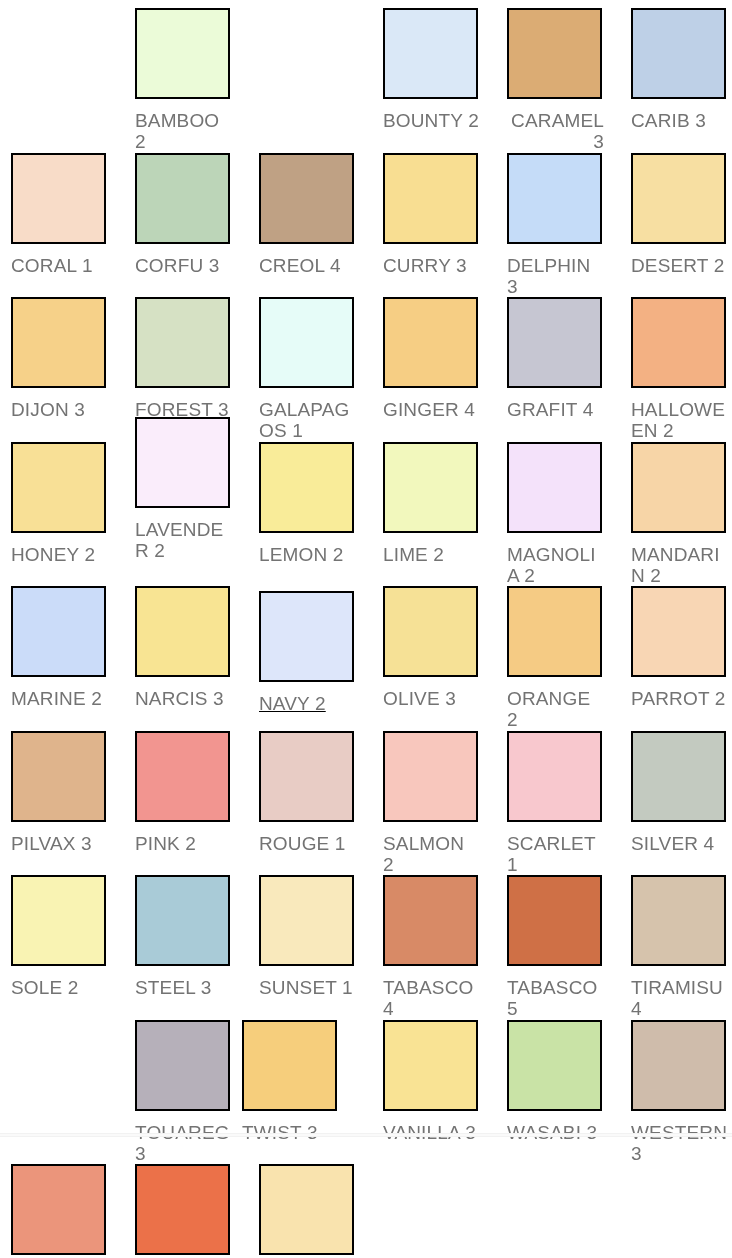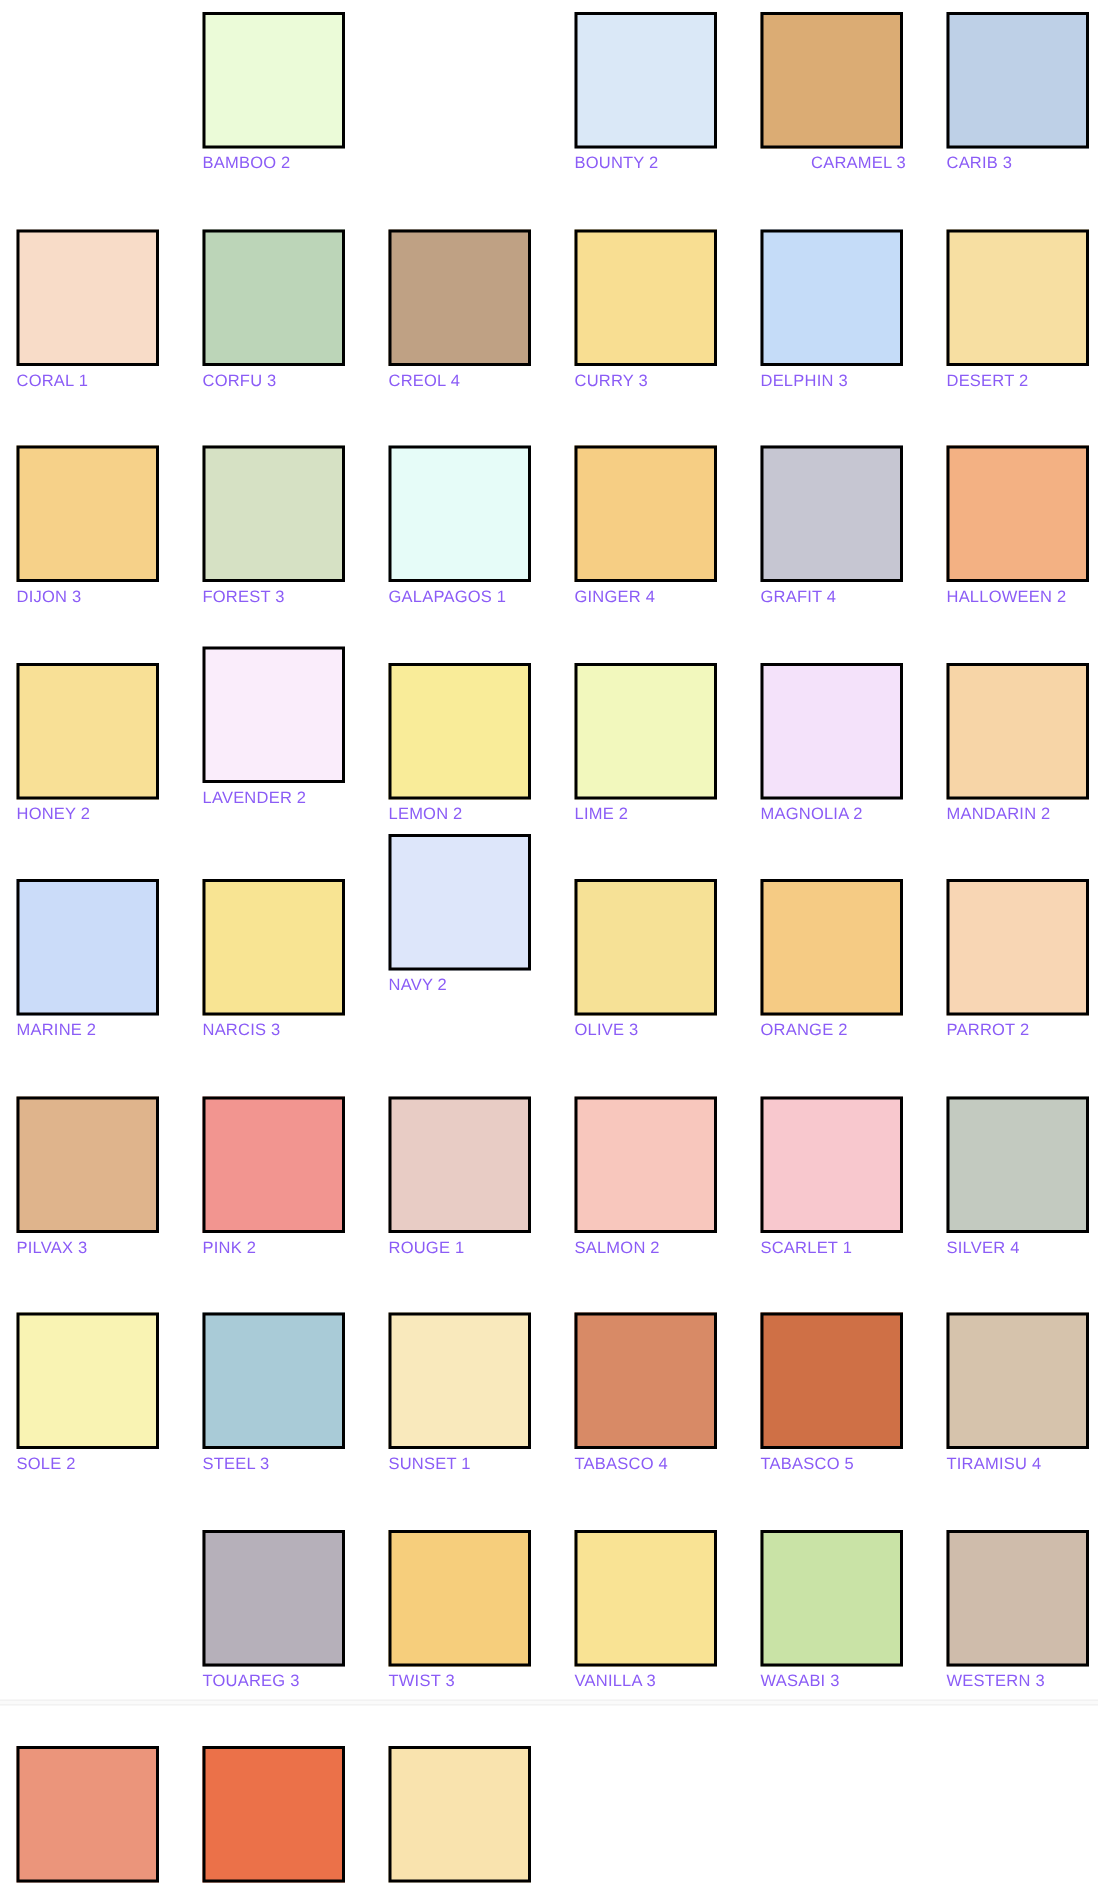--- a/index.html
+++ b/index.html
@@ -28,25 +28,25 @@
   }
   .swatch-chip {
     width: 95px;
     height: 91px;
     border: 2px solid #000000;
     box-sizing: border-box;
   }
   .swatch-label {
     display: block;
     width: 97px;
-    margin-top: 0;
-    font-size: 11px;
+    margin-top: 11px;
+    font-size: 19px;
     line-height: 21px;
     letter-spacing: 0.15px;
-    color: #8b5cf6;
+    color: #737373;
     text-transform: uppercase;
     white-space: normal;
     word-break: break-word;
   }
   .page-break {
     position: absolute;
     left: 0;
     width: 732px;
     height: 4px;
     background: #fafafa;
@@ -120,21 +120,21 @@
       <span class="swatch-label">GRAFIT 4</span>
     </div>
     <div class="swatch-cell" style="left: 631px; top: 297px;">
       <div class="swatch-chip" style="background-color: rgb(243, 177, 131);"></div>
       <span class="swatch-label">HALLOWEEN 2</span>
     </div>
     <div class="swatch-cell" style="left: 11px; top: 441.5px;">
       <div class="swatch-chip" style="background-color: rgb(248, 224, 150);"></div>
       <span class="swatch-label">HONEY 2</span>
     </div>
-    <div class="swatch-cell" style="left: 135px; top: 431px;">
+    <div class="swatch-cell" style="left: 135px; top: 417px;">
       <div class="swatch-chip" style="background-color: rgb(250, 237, 251);"></div>
       <span class="swatch-label">LAVENDER 2</span>
     </div>
     <div class="swatch-cell" style="left: 259px; top: 441.5px;">
       <div class="swatch-chip" style="background-color: rgb(249, 236, 153);"></div>
       <span class="swatch-label">LEMON 2</span>
     </div>
     <div class="swatch-cell" style="left: 383px; top: 441.5px;">
       <div class="swatch-chip" style="background-color: rgb(242, 248, 189);"></div>
       <span class="swatch-label">LIME 2</span>
@@ -148,21 +148,21 @@
       <span class="swatch-label">MANDARIN 2</span>
     </div>
     <div class="swatch-cell" style="left: 11px; top: 586px;">
       <div class="swatch-chip" style="background-color: rgb(203, 220, 249);"></div>
       <span class="swatch-label">MARINE 2</span>
     </div>
     <div class="swatch-cell" style="left: 135px; top: 586px;">
       <div class="swatch-chip" style="background-color: rgb(248, 228, 147);"></div>
       <span class="swatch-label">NARCIS 3</span>
     </div>
-    <div class="swatch-cell" style="left: 259px; top: 556px;">
+    <div class="swatch-cell" style="left: 259px; top: 591px; text-decoration: underline;">
       <div class="swatch-chip" style="background-color: rgb(221, 230, 250);"></div>
       <span class="swatch-label">NAVY 2</span>
     </div>
     <div class="swatch-cell" style="left: 383px; top: 586px;">
       <div class="swatch-chip" style="background-color: rgb(246, 225, 150);"></div>
       <span class="swatch-label">OLIVE 3</span>
     </div>
     <div class="swatch-cell" style="left: 507px; top: 586px;">
       <div class="swatch-chip" style="background-color: rgb(245, 203, 132);"></div>
       <span class="swatch-label">ORANGE 2</span>
@@ -216,21 +216,21 @@
       <span class="swatch-label">TABASCO 5</span>
     </div>
     <div class="swatch-cell" style="left: 631px; top: 875px;">
       <div class="swatch-chip" style="background-color: rgb(214, 195, 172);"></div>
       <span class="swatch-label">TIRAMISU 4</span>
     </div>
     <div class="swatch-cell" style="left: 135px; top: 1019.5px;">
       <div class="swatch-chip" style="background-color: rgb(182, 176, 186);"></div>
       <span class="swatch-label">TOUAREG 3</span>
     </div>
-    <div class="swatch-cell" style="left: 259px; top: 1019.5px;">
+    <div class="swatch-cell" style="left: 242px; top: 1019.5px;">
       <div class="swatch-chip" style="background-color: rgb(246, 206, 124);"></div>
       <span class="swatch-label">TWIST 3</span>
     </div>
     <div class="swatch-cell" style="left: 383px; top: 1019.5px;">
       <div class="swatch-chip" style="background-color: rgb(249, 227, 148);"></div>
       <span class="swatch-label">VANILLA 3</span>
     </div>
     <div class="swatch-cell" style="left: 507px; top: 1019.5px;">
       <div class="swatch-chip" style="background-color: rgb(201, 227, 166);"></div>
       <span class="swatch-label">WASABI 3</span>

